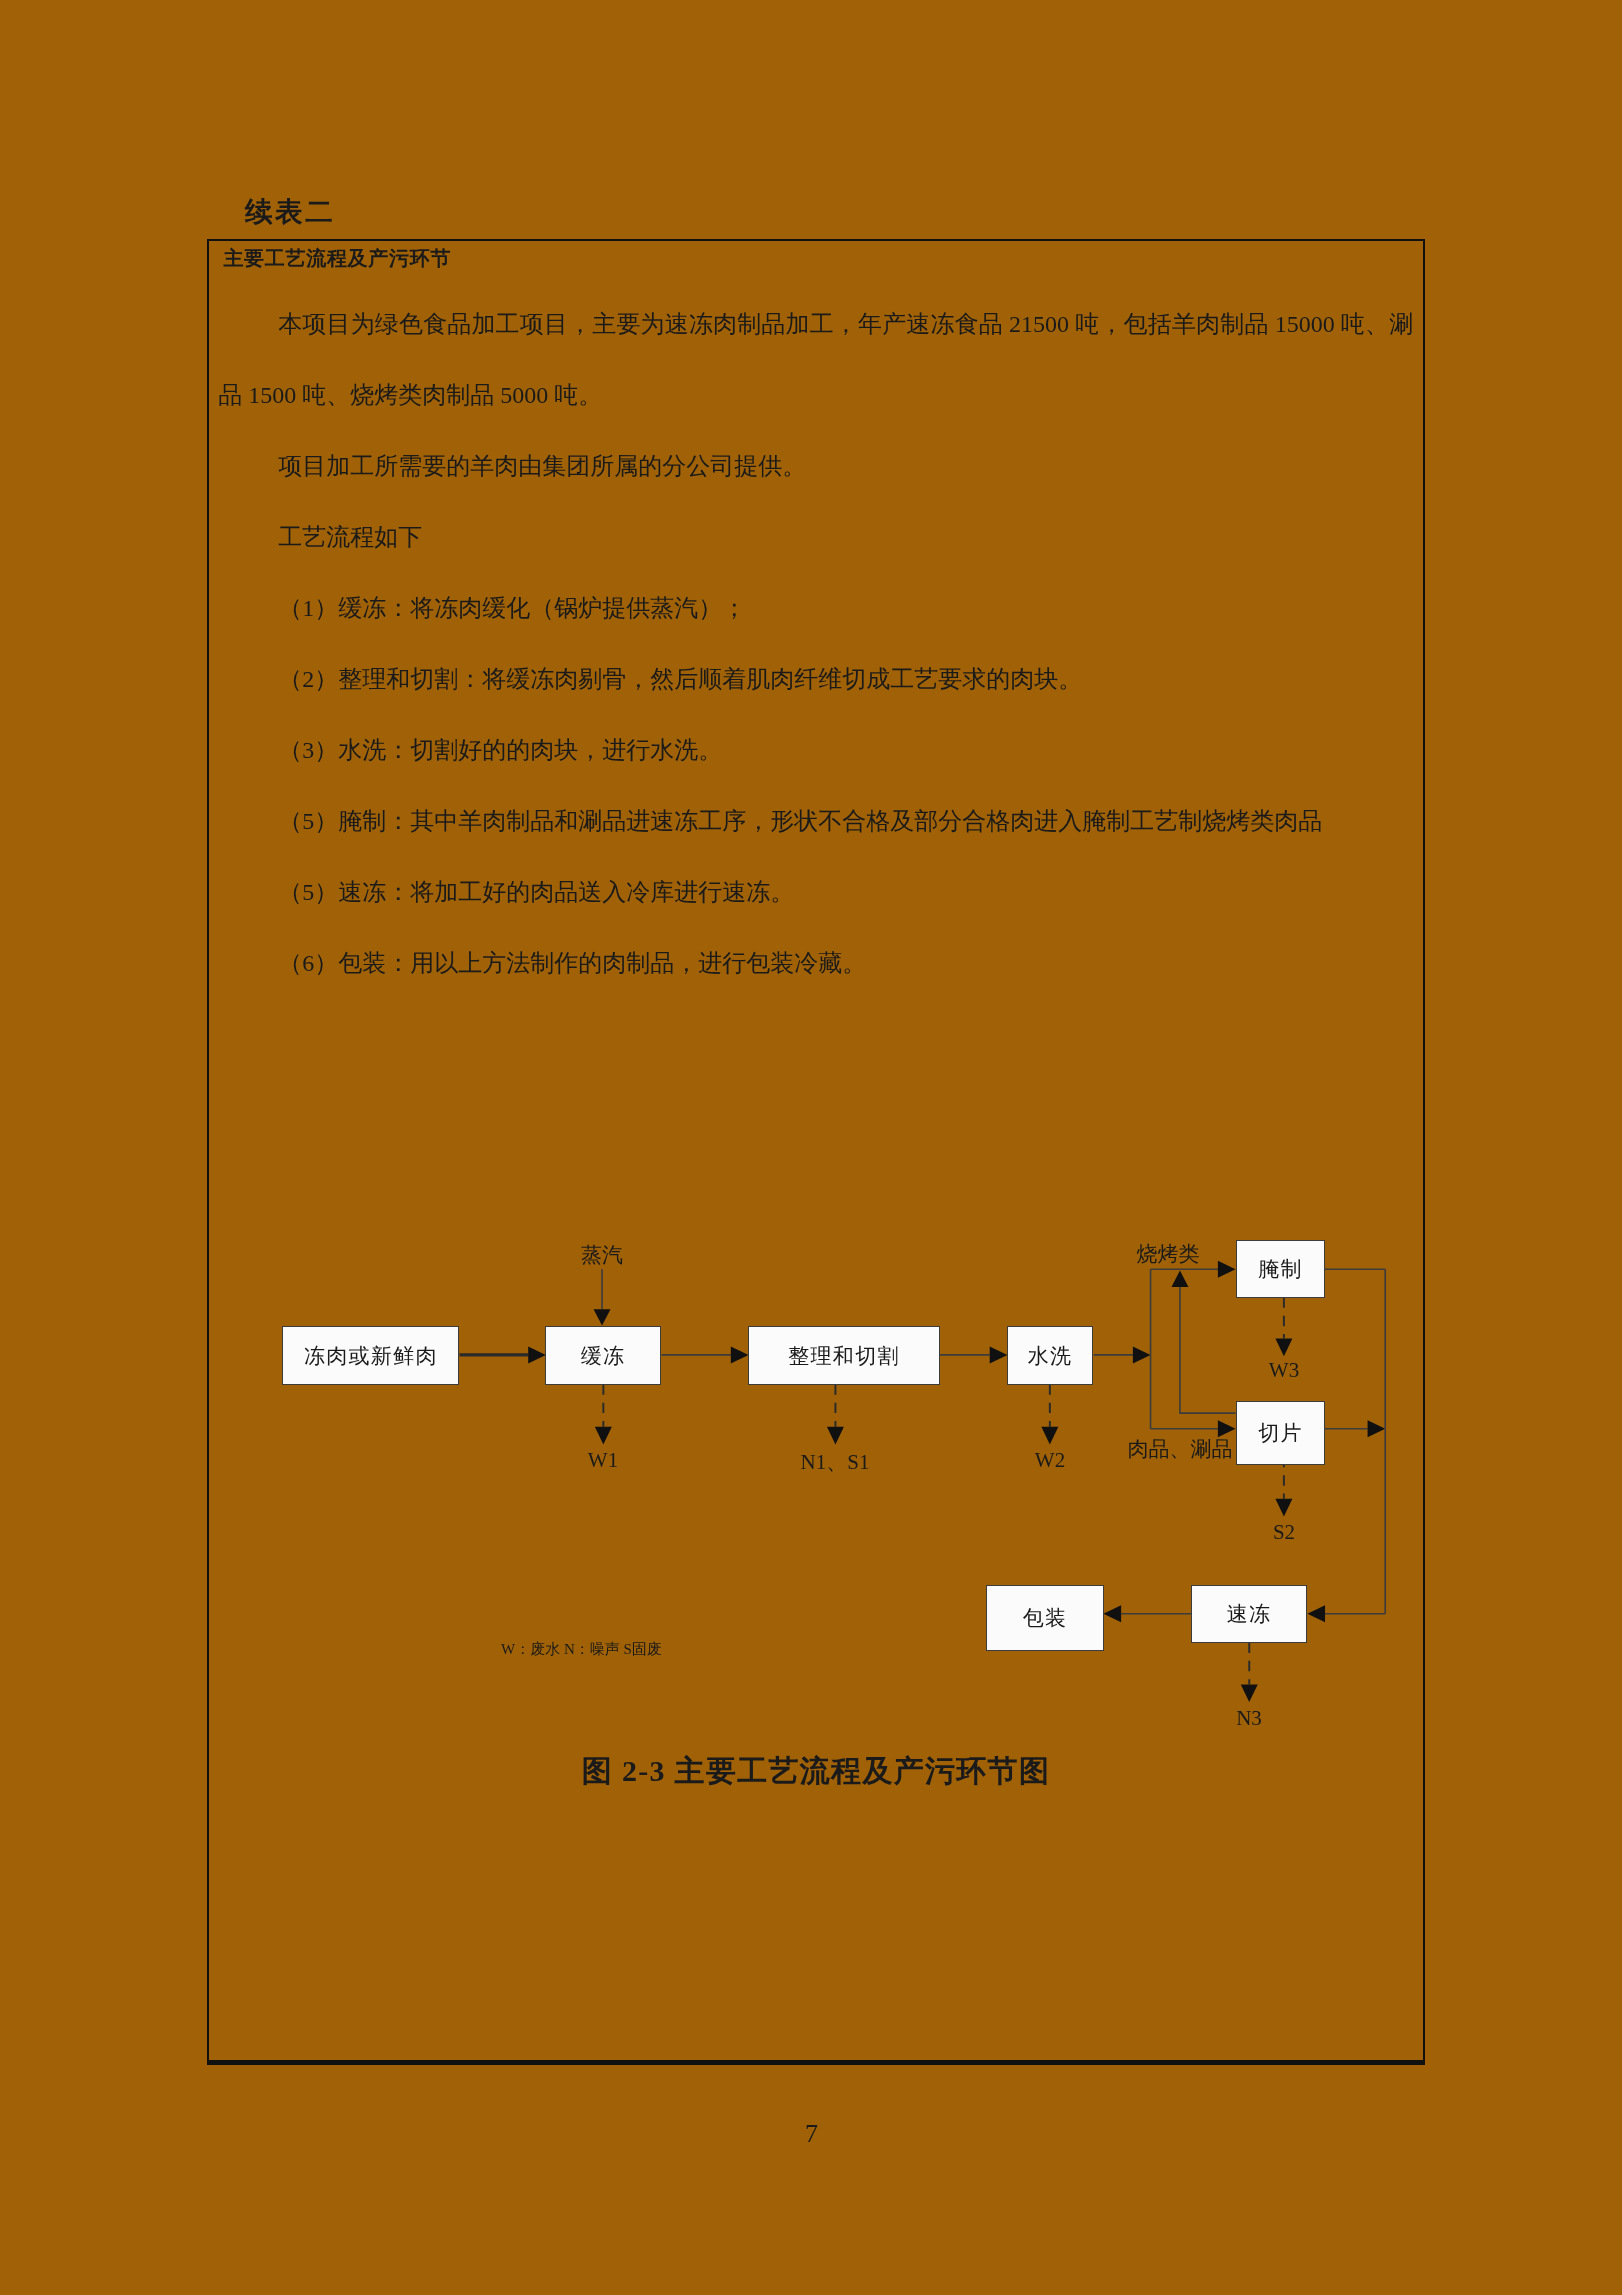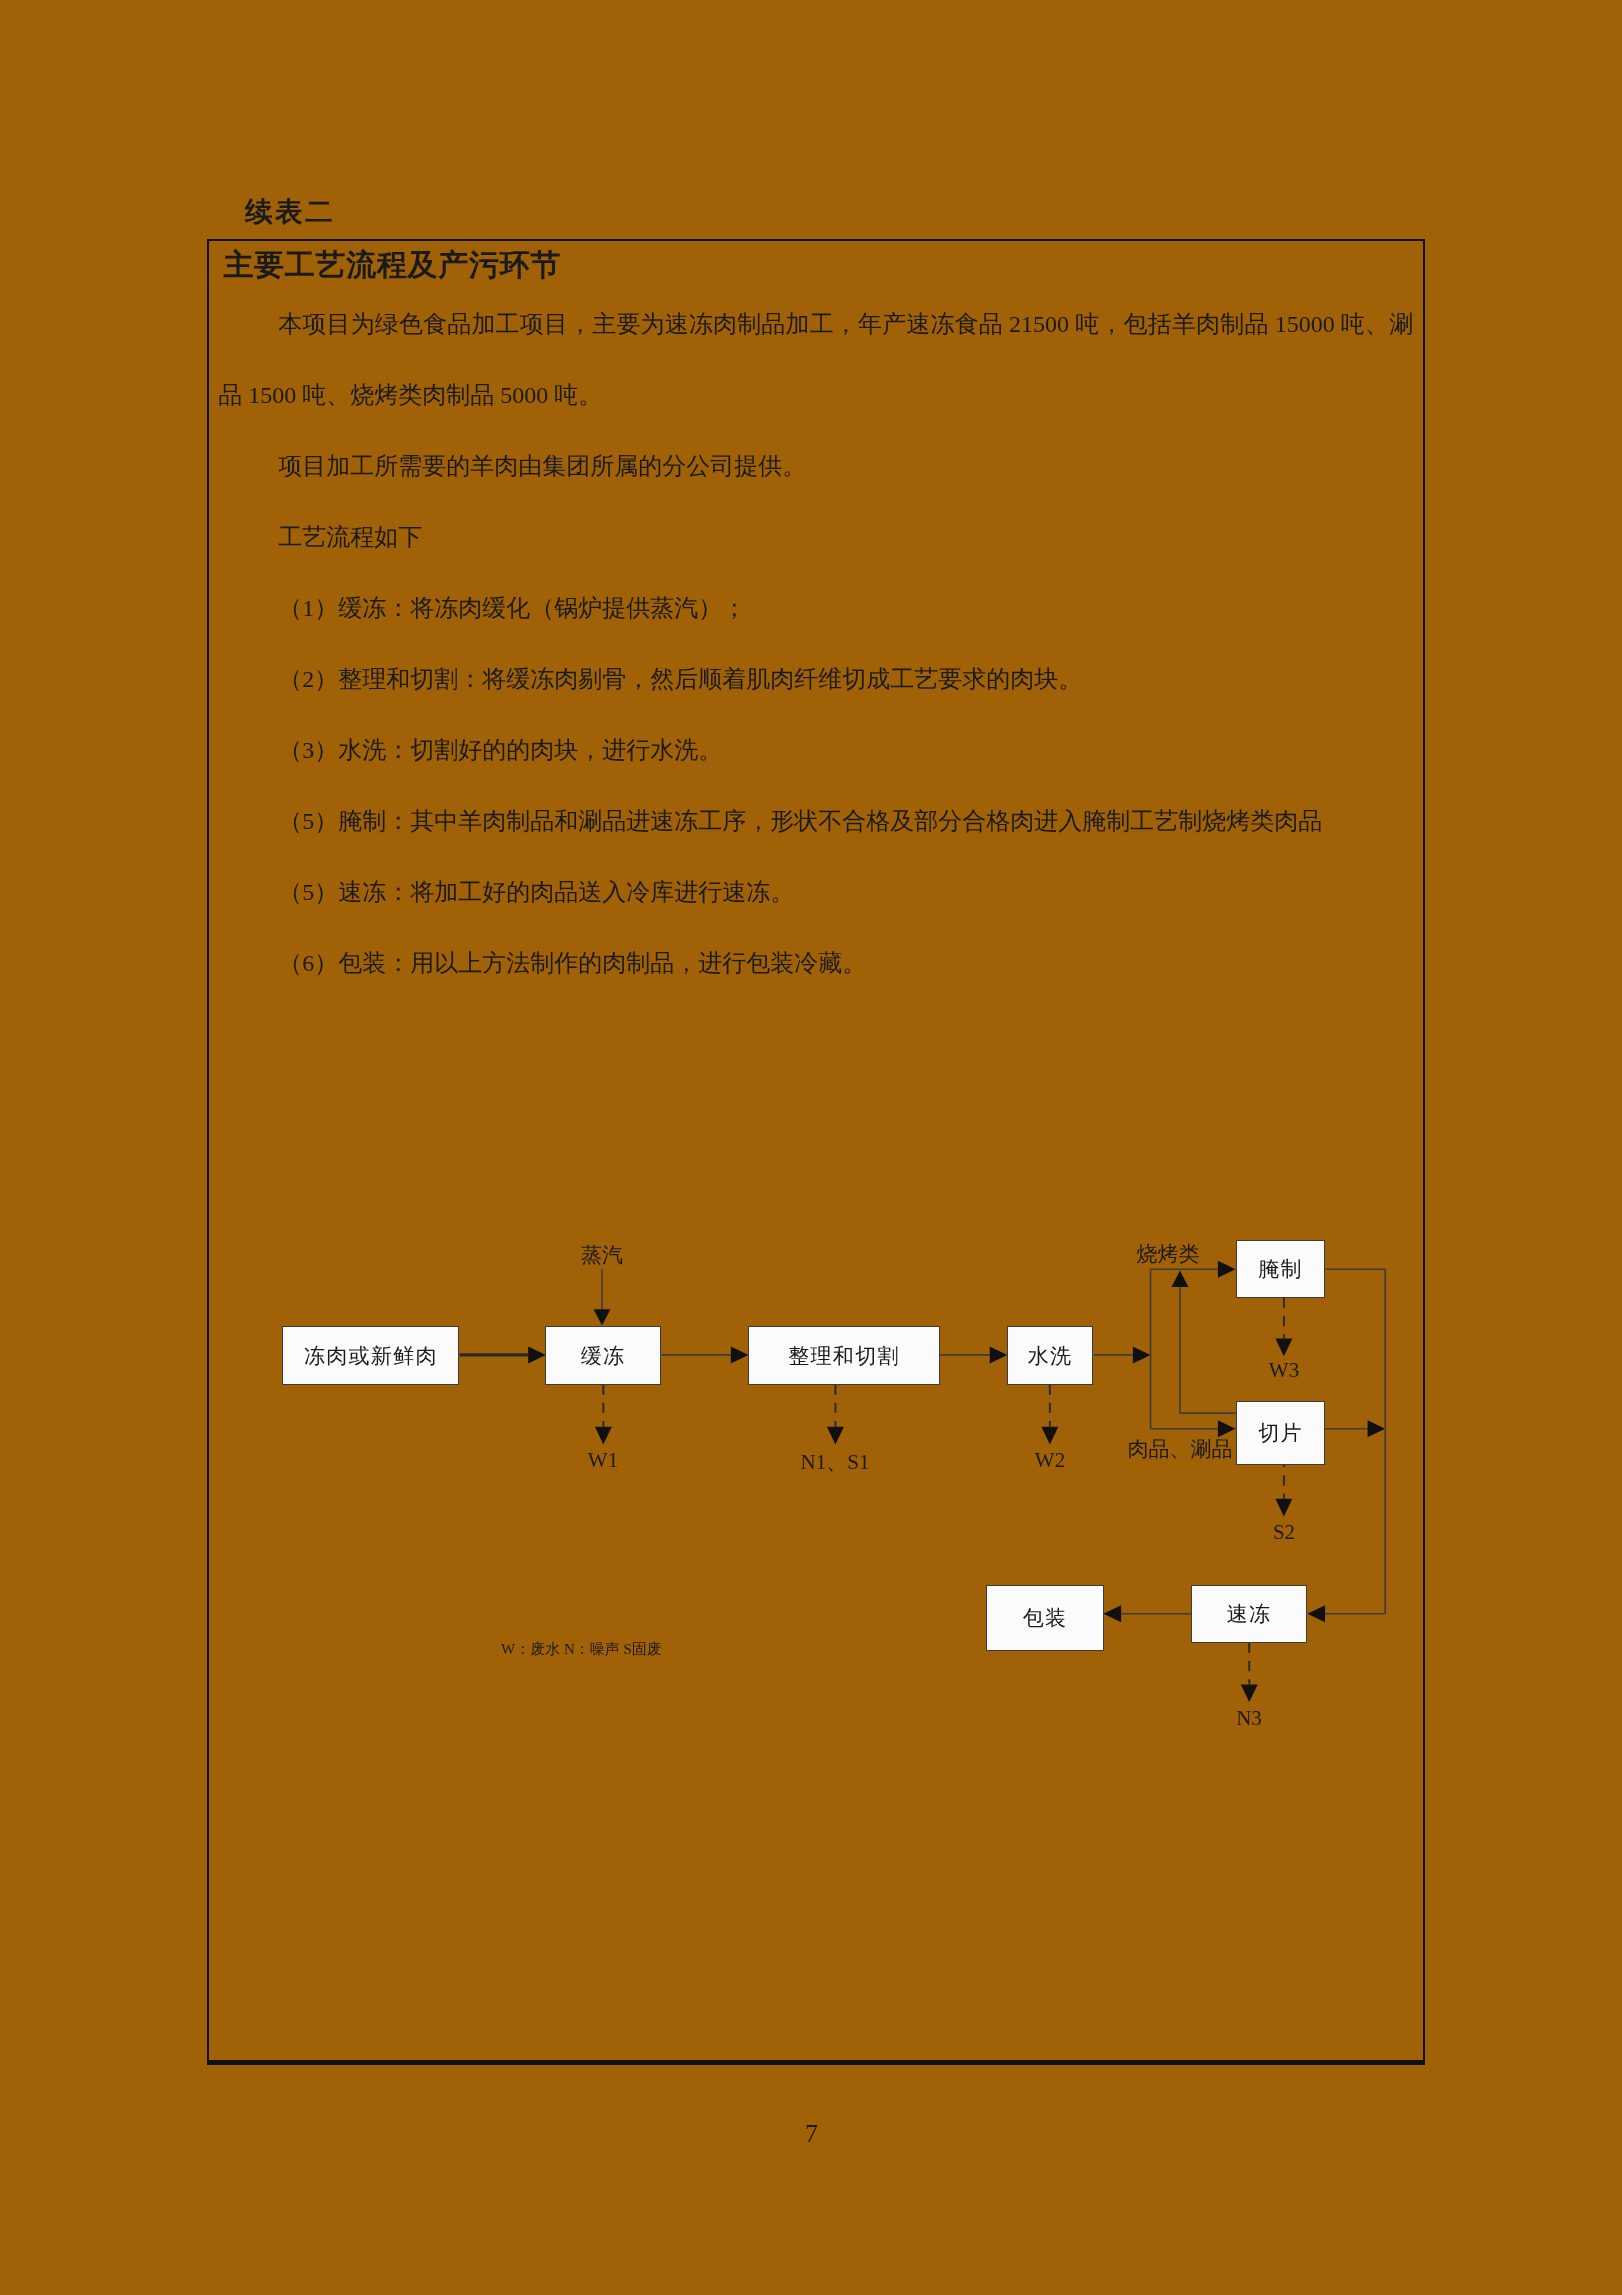--- a/index.html
+++ b/index.html
@@ -17,21 +17,21 @@
     font-size:27.5px;font-weight:bold;letter-spacing:2.6px;
   }
   .table{
     position:absolute;left:207px;top:239px;
     width:1218px;height:1826px;
     border:2.6px solid #111;border-bottom-width:5.9px;
     box-sizing:border-box;
   }
   .tbl-header{
     position:absolute;left:14.4px;top:3.9px;
-    font-size:30px;font-weight:bold;letter-spacing:0.7px;
+    font-size:20px;font-weight:bold;letter-spacing:0.7px;
   }
   .body-text{
     position:absolute;left:9.2px;top:48px;width:1195px;
     font-size:24px;line-height:71px;
     text-align:justify;
   }
   .body-text p{margin:0;text-indent:60px;}
   
   .flow{
     position:absolute;left:55px;top:991px;
@@ -207,17 +207,18 @@
       <div class="flabel" style="left:339px;top:216px">W1</div>
       <div class="flabel" style="left:571px;top:216px">N1、S1</div>
       <div class="flabel" style="left:786px;top:216px">W2</div>
       <div class="flabel" style="left:1020px;top:126px">W3</div>
       <div class="flabel" style="left:1020px;top:288px">S2</div>
       <div class="flabel" style="left:985px;top:474px">N3</div>
 
       <div class="legend">W：废水   N：噪声    S固废</div>
     </div>
 
+    <div class="caption">图 2-3  主要工艺流程及产污环节图</div>
   </div>
 
   <div class="page-number">7</div>
 </div>
 
 
 </body></html>

